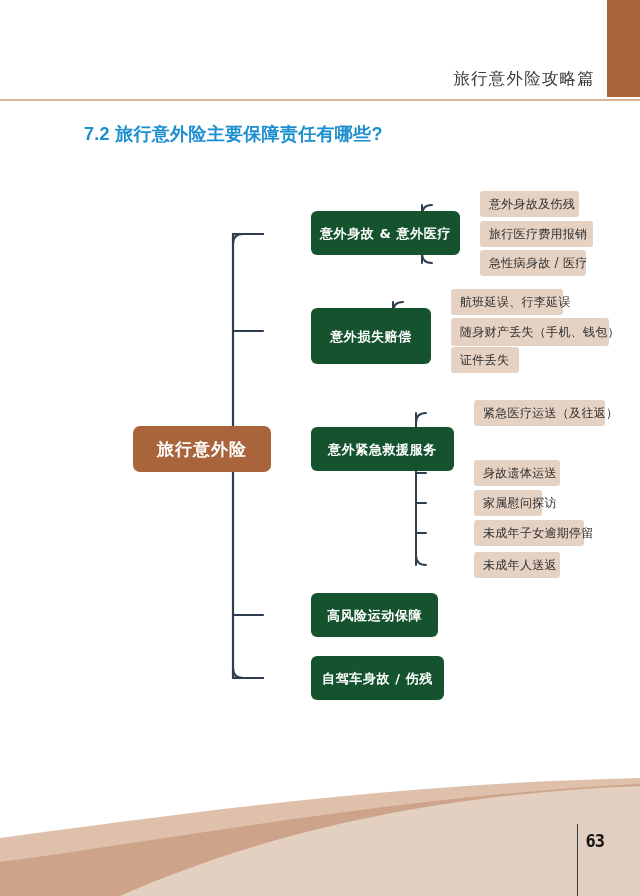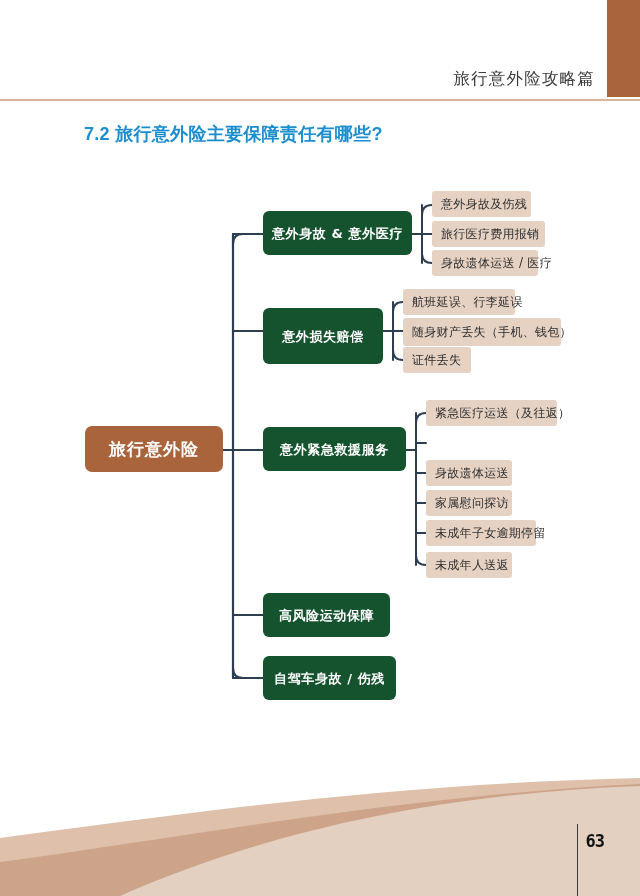--- a/index.html
+++ b/index.html
@@ -41,20 +41,21 @@
   
   #map{position:absolute;left:0;top:160px;width:640px;height:560px;}
   #map svg{position:absolute;left:0;top:0;}
 
   .node{
     position:absolute;
     box-sizing:border-box;
     display:flex;align-items:center;justify-content:center;
     white-space:nowrap;
     line-height:1;
+    margin-left:48px;
   }
   .node-root{
     background:#a9643c;color:#ffffff;border-radius:7px;
     font-size:17px;font-weight:bold;letter-spacing:1px;
     font-family:"DejaVu Sans","Liberation Sans",sans-serif;
   }
   .node-l2{
     background:#14532d;color:#ffffff;border-radius:6px;
     font-size:13px;font-weight:bold;letter-spacing:.6px;
     font-family:"DejaVu Sans","Liberation Sans",sans-serif;
@@ -146,29 +147,29 @@
     <div class="node node-l2" style="left:263px;top:148px;width:120px;height:56px;">意外损失赔偿</div>
 
     <div class="node node-l2" style="left:263px;top:267px;width:143px;height:44px;">意外紧急救援服务</div>
 
     <div class="node node-l2" style="left:263px;top:433px;width:127px;height:44px;">高风险运动保障</div>
 
     <div class="node node-l2" style="left:263px;top:496px;width:133px;height:44px;">自驾车身故 / 伤残</div>
 
     <div class="node node-l3" style="left:432px;top:31px;width:99px;height:26px;">意外身故及伤残</div>
     <div class="node node-l3" style="left:432px;top:61px;width:113px;height:26px;">旅行医疗费用报销</div>
-    <div class="node node-l3" style="left:432px;top:90px;width:106px;height:26px;">身故遗体运送 / 医疗</div>
+    <div class="node node-l3" style="left:432px;top:90px;width:106px;height:26px;">急性病身故 / 医疗</div>
 
     <div class="node node-l3" style="left:403px;top:129px;width:112px;height:26px;">航班延误、行李延误</div>
     <div class="node node-l3" style="left:403px;top:158px;width:158px;height:28px;">随身财产丢失（手机、钱包）</div>
     <div class="node node-l3" style="left:403px;top:187px;width:68px;height:26px;">证件丢失</div>
 
     <div class="node node-l3" style="left:426px;top:240px;width:131px;height:26px;">紧急医疗运送（及往返）</div>
     <div class="node node-l3" style="left:426px;top:300px;width:86px;height:26px;">身故遗体运送</div>
-    <div class="node node-l3" style="left:426px;top:330px;width:86px;height:26px;">家属慰问探访</div>
+    <div class="node node-l3" style="left:426px;top:330px;width:68px;height:26px;">家属慰问探访</div>
     <div class="node node-l3" style="left:426px;top:360px;width:110px;height:26px;">未成年子女逾期停留</div>
     <div class="node node-l3" style="left:426px;top:392px;width:86px;height:26px;">未成年人送返</div>
 
   </div>
 
   <div class="bottom-deco">
     <svg width="640" height="120" viewBox="0 0 640 120" preserveAspectRatio="none">
       <path d="M0,62 C170,40 380,8 640,2 L640,120 L0,120 Z" fill="#dec0ab"></path>
       <path d="M0,86 C180,62 400,20 640,8 L640,120 L0,120 Z" fill="#cda48a"></path>
       <path d="M120,120 C260,58 430,18 640,10 L640,120 Z" fill="#e4d0c0"></path>

